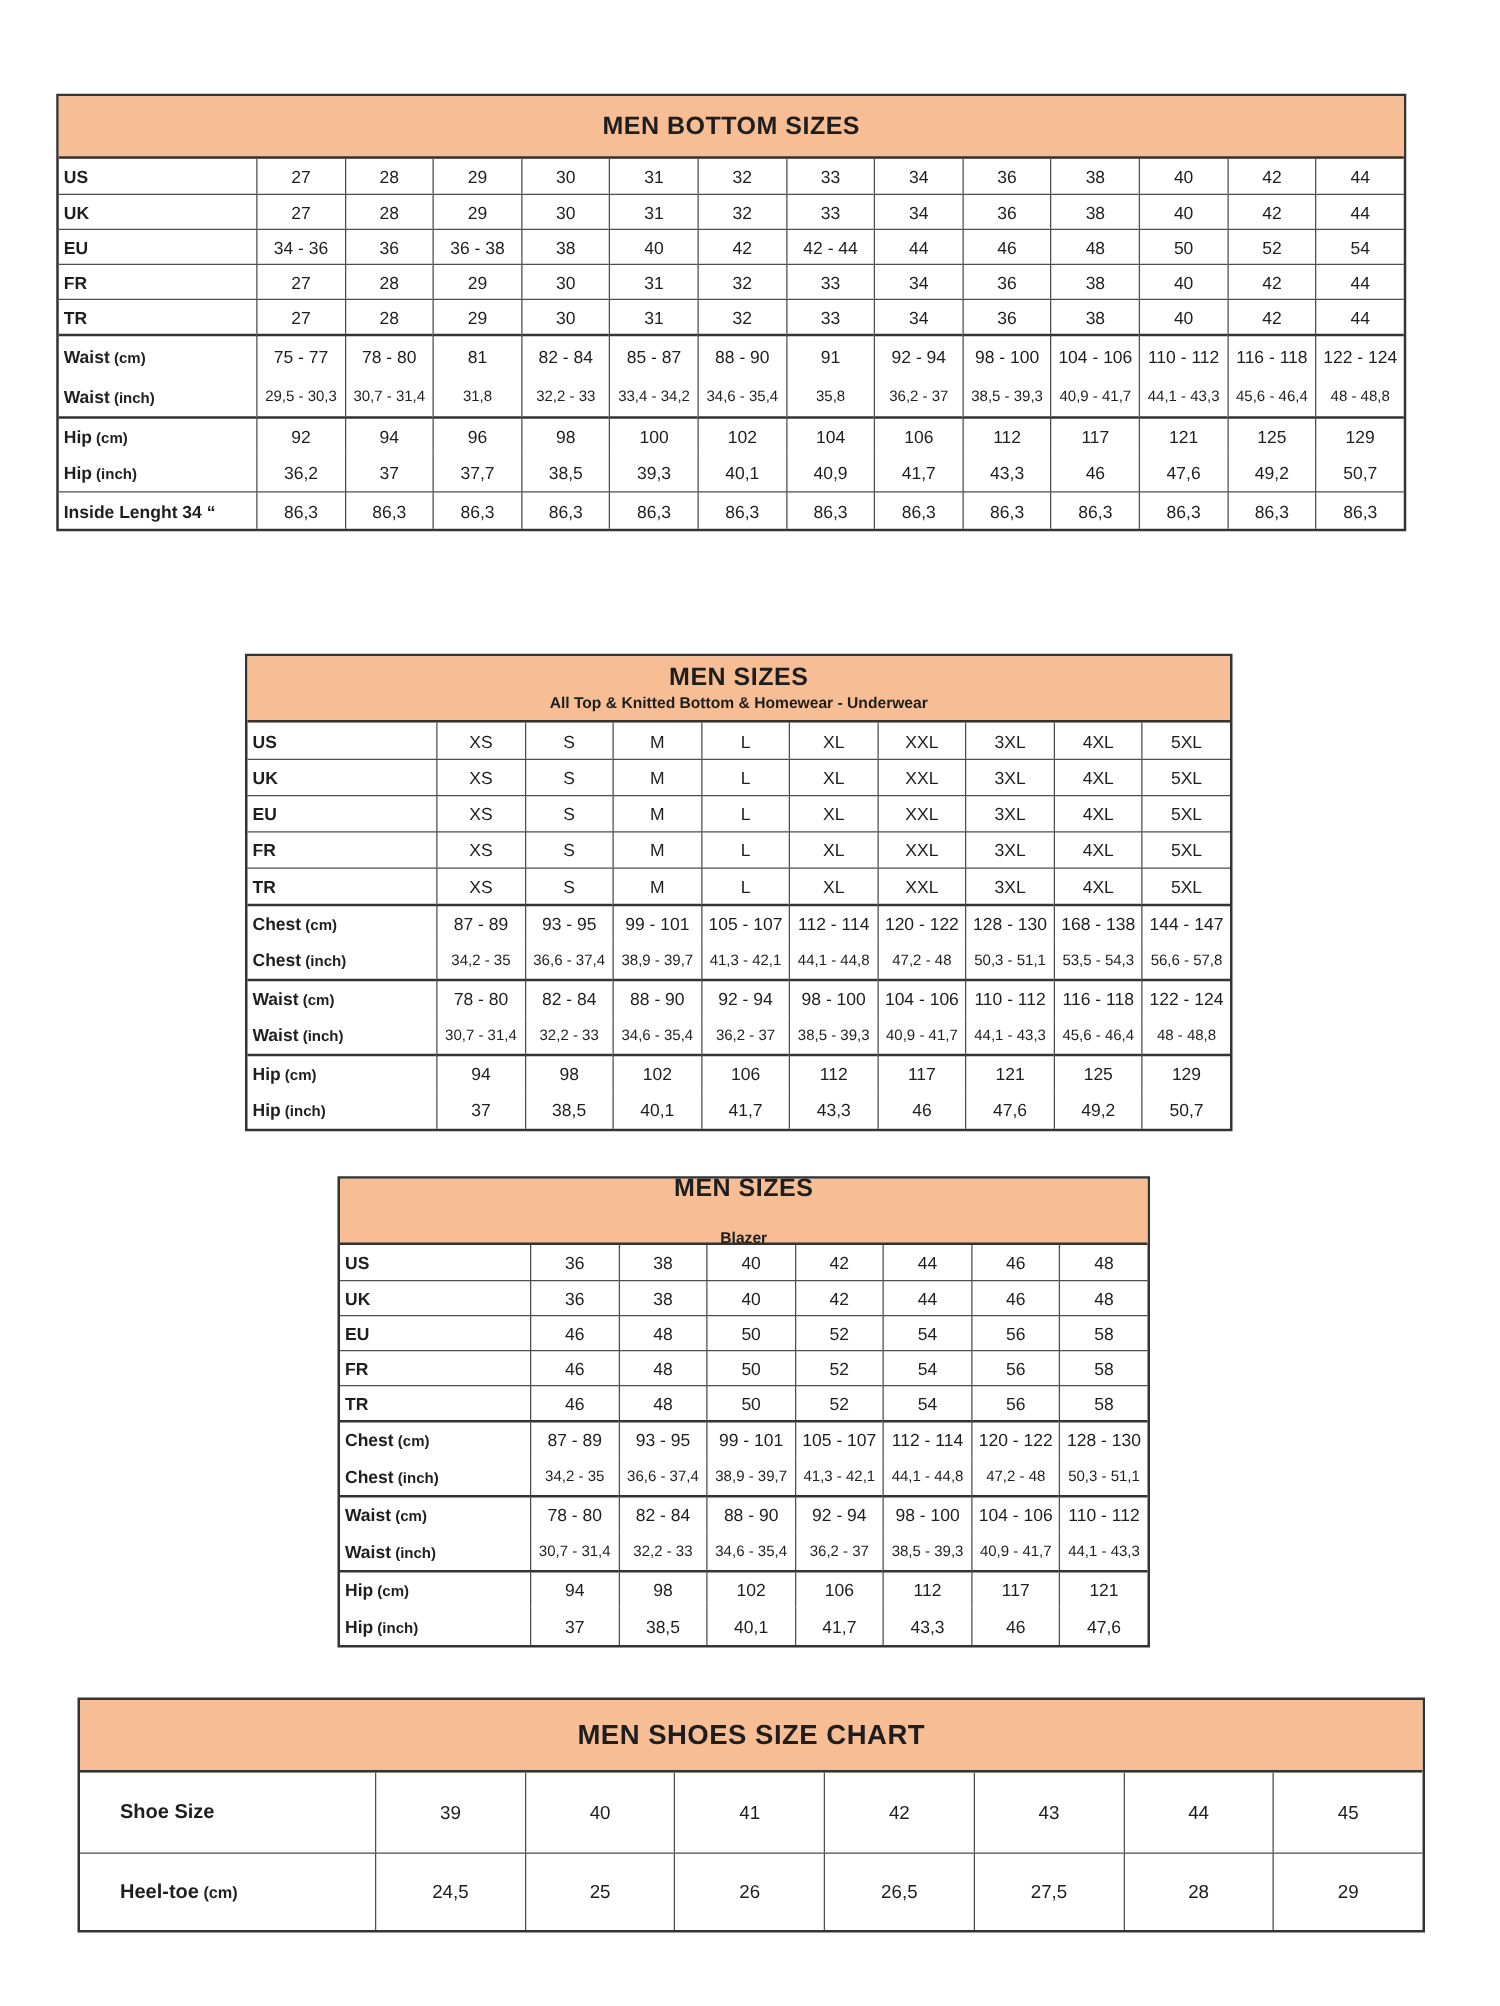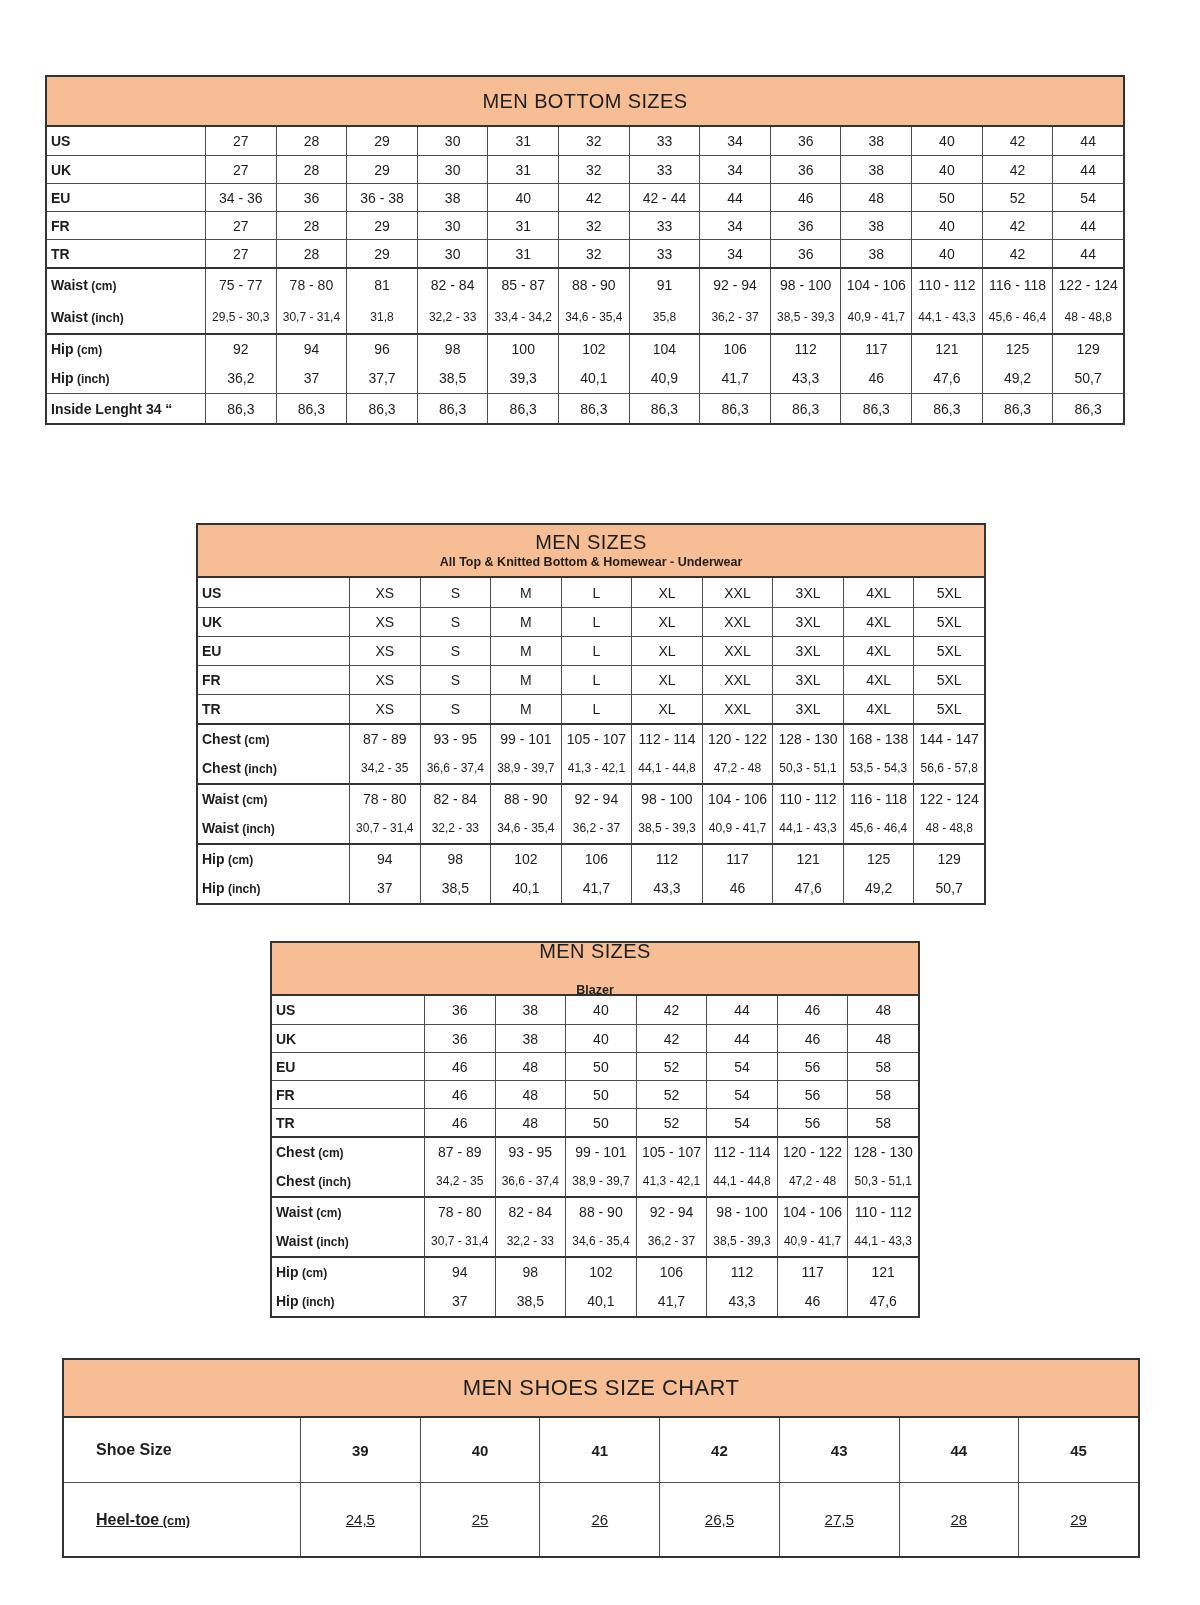--- a/index.html
+++ b/index.html
@@ -9,34 +9,34 @@
   }
   .size-table{
     position:absolute;box-sizing:border-box;background:#ffffff;
     border:2px solid #333333;
   }
   .table-header{
     background:#F7BD94;border-bottom:2px solid #333333;box-sizing:border-box;
     display:flex;flex-direction:column;align-items:center;justify-content:center;
     line-height:1.15;
   }
-  .table-title{font-weight:normal;letter-spacing:.4px;}
+  .table-title{font-weight:bold;letter-spacing:.4px;}
   .table-subtitle{font-weight:bold;margin-top:1px;}
   table{border-collapse:separate;border-spacing:0;width:100%;table-layout:fixed;}
   th,td{
     box-sizing:border-box;border-top:1px solid #4d4d4d;border-left:1px solid #4d4d4d;
     padding:0;text-align:center;vertical-align:middle;white-space:nowrap;overflow:hidden;
   }
   th{text-align:left;border-left:none;font-weight:bold;padding-left:4px;}
   tr.sep-none > *{border-top:none;}
   tr.sep-thick > *{border-top:2px solid #333333;}
   tr:first-child > *{border-top:none;}
   .unit{font-weight:bold;font-size:12px;}
   tr.small td{font-size:12px;}
-  tr.strong td{font-weight:bold;}
+  tr.strong td{font-weight:normal;}
 
   
   .t0{left:45px;top:75px;width:1080px;}
   .t0 .table-header{height:50px;}
   .t0 .table-title{font-size:20px;}
   .t0 th{width:158px;font-size:14px;}
   .t0 td{font-size:14px;}
   .t0 tr{height:28px;}
   .t0 tr:nth-child(n+6){height:30px;}
   .t0 tr:nth-child(6),.t0 tr:nth-child(7){height:33px;}
@@ -62,21 +62,21 @@
   .t2 tr:nth-child(n+6){height:30px;}
 
   
   .t3{left:62px;top:1358px;width:1078px;}
   .t3 .table-header{height:58px;}
   .t3 .table-title{font-size:22px;}
   .t3 th{width:236px;font-size:16px;padding-left:32px;}
   .t3 th .unit{font-size:13px;}
   .t3 td{font-size:15px;}
   .t3 tr:first-child{height:64px;}
-  .t3 tr:last-child{height:74px;text-decoration:underline;}
+  .t3 tr:last-child{height:62px;}
 </style>
 </head>
 <body>
 
 <div class="page">
 
   <section class="size-table t0">
     <header class="table-header">
       <div class="table-title">MEN BOTTOM SIZES</div>
 

